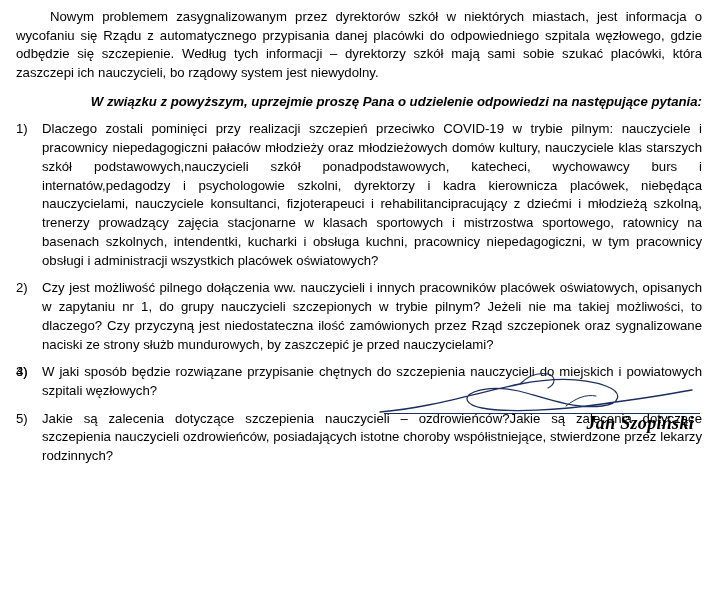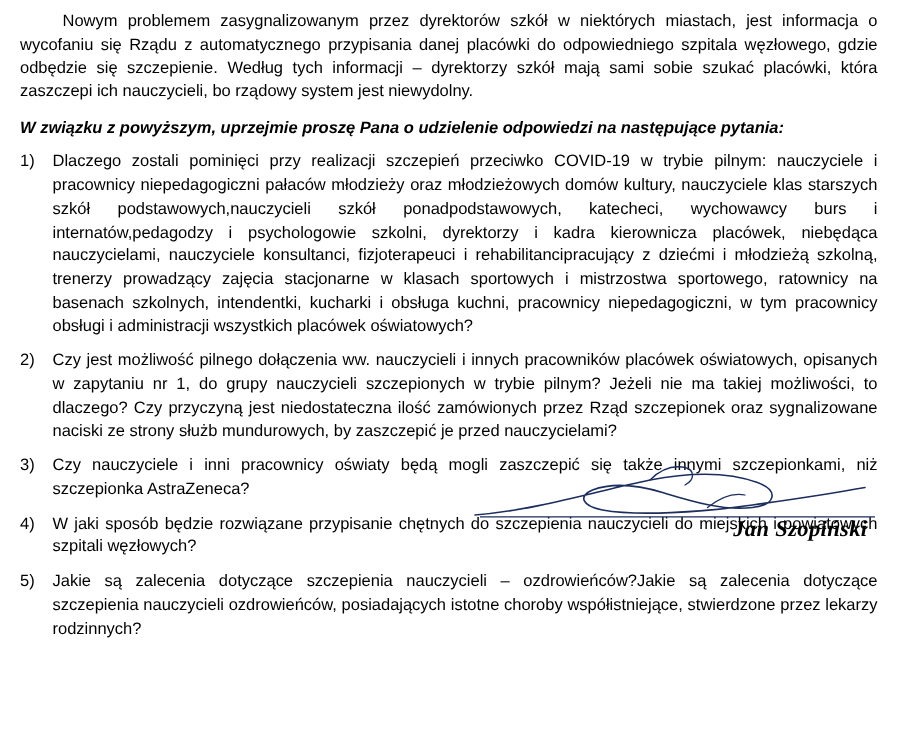--- a/index.html
+++ b/index.html
@@ -29,21 +29,21 @@
     text-justify: inter-word;
     margin: 0 0 10px 0;
   }
   .para.first {
     text-indent: 34px;
   }
   .bold-question {
     font-size: 13.2px;
     font-weight: bold;
     font-style: italic;
-    text-align: left;
+    text-align: right;
     line-height: 1.4;
     margin: 2px 0 9px 0;
   }
   .qlist {
     margin: 0;
     padding: 0;
     list-style: none;
   }
   .qitem {
     position: relative;
@@ -118,21 +118,20 @@
     <li class="qitem">
       <span class="qnum">1)</span>
       <span>Dlaczego zostali pominięci przy realizacji szczepień przeciwko COVID-19 w trybie pilnym: nauczyciele i pracownicy niepedagogiczni pałaców młodzieży oraz młodzieżowych domów kultury, nauczyciele klas starszych szkół podstawowych,nauczycieli szkół ponadpodstawowych, katecheci, wychowawcy burs i internatów,pedagodzy i psychologowie szkolni, dyrektorzy i kadra kierownicza placówek, niebędąca nauczycielami, nauczyciele konsultanci, fizjoterapeuci i rehabilitancipracujący z dziećmi i młodzieżą szkolną, trenerzy prowadzący zajęcia stacjonarne w klasach sportowych i mistrzostwa sportowego, ratownicy na basenach szkolnych, intendentki, kucharki i obsługa kuchni, pracownicy niepedagogiczni, w tym pracownicy obsługi i administracji wszystkich placówek oświatowych?</span>
     </li>
     <li class="qitem">
       <span class="qnum">2)</span>
       <span>Czy jest możliwość pilnego dołączenia ww. nauczycieli i innych pracowników placówek oświatowych, opisanych w zapytaniu nr 1, do grupy nauczycieli szczepionych w trybie pilnym? Jeżeli nie ma takiej możliwości, to dlaczego? Czy przyczyną jest niedostateczna ilość zamówionych przez Rząd szczepionek oraz sygnalizowane naciski ze strony służb mundurowych, by zaszczepić je przed nauczycielami?</span>
     </li>
     <li class="qitem">
       <span class="qnum">3)</span>
-      <span>Czy nauczyciele i inni pracownicy oświaty będą mogli zaszczepić się także innymi szczepionkami, niż szczepionka AstraZeneca?</span>
     </li>
     <li class="qitem">
       <span class="qnum">4)</span>
       <span>W jaki sposób będzie rozwiązane przypisanie chętnych do szczepienia nauczycieli do miejskich i powiatowych szpitali węzłowych?</span>
     </li>
     <li class="qitem">
       <span class="qnum">5)</span>
       <span>Jakie są zalecenia dotyczące szczepienia nauczycieli – ozdrowieńców?Jakie są zalecenia dotyczące szczepienia nauczycieli ozdrowieńców, posiadających istotne choroby współistniejące, stwierdzone przez lekarzy rodzinnych?</span>
     </li>
   </ol>

